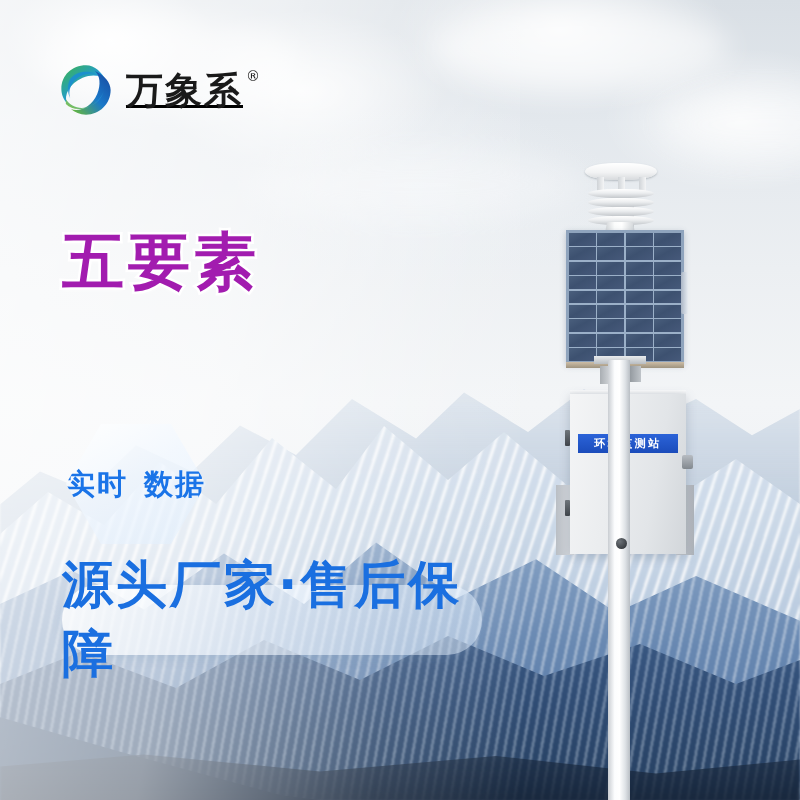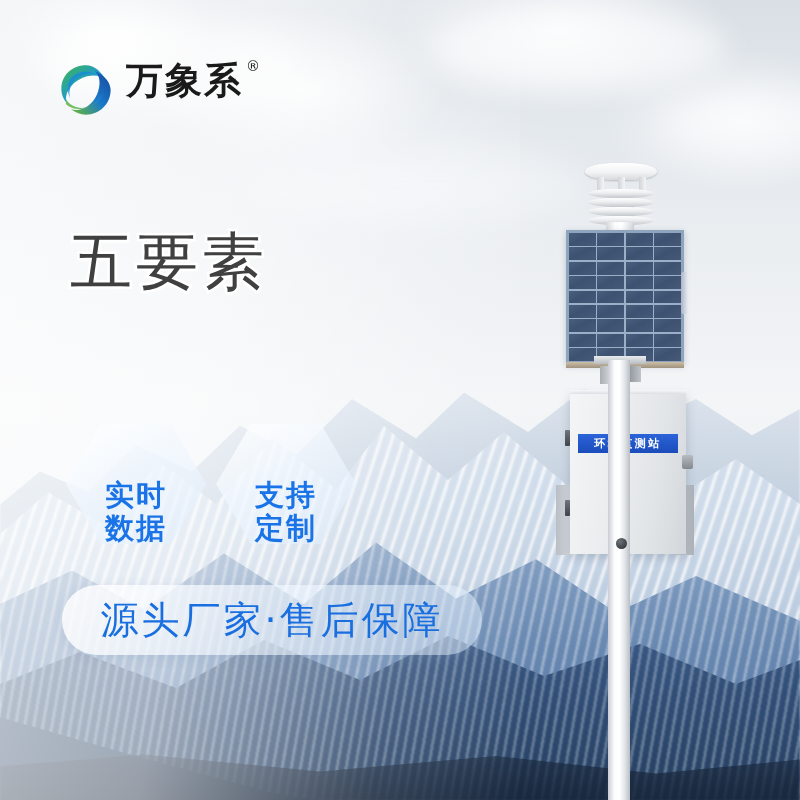--- a/index.html
+++ b/index.html
@@ -69,60 +69,59 @@
     filter:blur(1.6px);
   }
   
   .haze{
     position:absolute;left:0;top:0;width:520px;height:800px;
     background:linear-gradient(100deg,rgba(255,255,255,.72) 0%,rgba(255,255,255,.55) 42%,rgba(255,255,255,.12) 78%,rgba(255,255,255,0) 100%);
     pointer-events:none;
   }
 
   
-  .logo-wrap{position:absolute;left:58px;top:62px;display:flex;align-items:flex-start;gap:12px;}
+  .logo-wrap{position:absolute;left:58px;top:62px;display:flex;align-items:center;gap:12px;text-decoration:underline;}
   .logo-mark{width:56px;height:56px;position:relative;}
   .logo-text{font-size:37px;font-weight:bold;color:#1a1a1a;letter-spacing:2px;
     font-family:"DejaVu Sans","Liberation Sans",sans-serif;line-height:1;position:relative;}
   .reg{position:absolute;right:-19px;top:-3px;font-size:14px;font-weight:normal;color:#1a1a1a;}
 
   
   .headline{position:absolute;left:62px;top:224px;}
   .hl{
-    font-size:62px;font-weight:normal;color:#404040;line-height:1.22;letter-spacing:4px;
+    font-size:62px;font-weight:bold;color:#a21caf;line-height:1.22;letter-spacing:4px;
     font-family:"DejaVu Sans","Liberation Sans",sans-serif;
     -webkit-text-stroke:5px #ffffff;paint-order:stroke fill;
     text-shadow:0 2px 5px rgba(255,255,255,.9);
     white-space:nowrap;
-    margin-left:8px;
   }
 
   
   .hexrow{position:absolute;left:66px;top:424px;display:flex;gap:10px;}
   .hex{
     width:140px;height:120px;
     clip-path:polygon(25% 0%,75% 0%,100% 50%,75% 100%,25% 100%,0% 50%);
     background:linear-gradient(150deg,rgba(255,255,255,.88) 0%,rgba(240,247,255,.7) 45%,rgba(222,237,253,.55) 100%);
-    display:flex;flex-direction:column;align-items:center;justify-content:flex-end;
+    display:flex;flex-direction:row;align-items:center;justify-content:space-between;
     box-shadow:0 2px 10px rgba(120,150,190,.18);
   }
   .hex span{
     font-size:29px;font-weight:bold;color:#1a74e8;letter-spacing:2px;line-height:1.12;
     font-family:"DejaVu Sans","Liberation Sans",sans-serif;
   }
 
   
   .pill{
     position:absolute;left:62px;top:585px;width:420px;height:70px;border-radius:35px;
     background:linear-gradient(120deg,rgba(255,255,255,.85) 0%,rgba(240,247,255,.62) 50%,rgba(221,236,252,.5) 100%);
     display:flex;align-items:center;justify-content:center;
     box-shadow:0 3px 12px rgba(120,150,190,.2);
   }
   .pill span{
-    font-size:38px;font-weight:normal;color:#1a6fe0;letter-spacing:3px;
+    font-size:51px;font-weight:bold;color:#1a6fe0;letter-spacing:3px;
     font-family:"DejaVu Sans","Liberation Sans",sans-serif;
   }
 
   
   .device{position:absolute;left:0;top:0;width:800px;height:800px;pointer-events:none;}
   .device > *{pointer-events:auto;}
 
   .pole{
     position:absolute;left:608px;top:360px;width:22px;height:440px;
     background:linear-gradient(90deg,#c9cdd2 0%,#fcfdfe 30%,#ffffff 52%,#dfe3e7 78%,#b9bec4 100%);
@@ -356,23 +355,19 @@
 
   <div class="headline">
     <div class="hl">五要素</div>
   </div>
 
   <div class="hexrow">
     <div class="hex">
       <span>实时</span>
       <span>数据</span>
     </div>
-    <div class="hex">
-      <span>支持</span>
-      <span>定制</span>
-    </div>
   </div>
 
   <div class="pill">
     <span>源头厂家·售后保障</span>
   </div>
 
 </div>
 
 </body></html>

